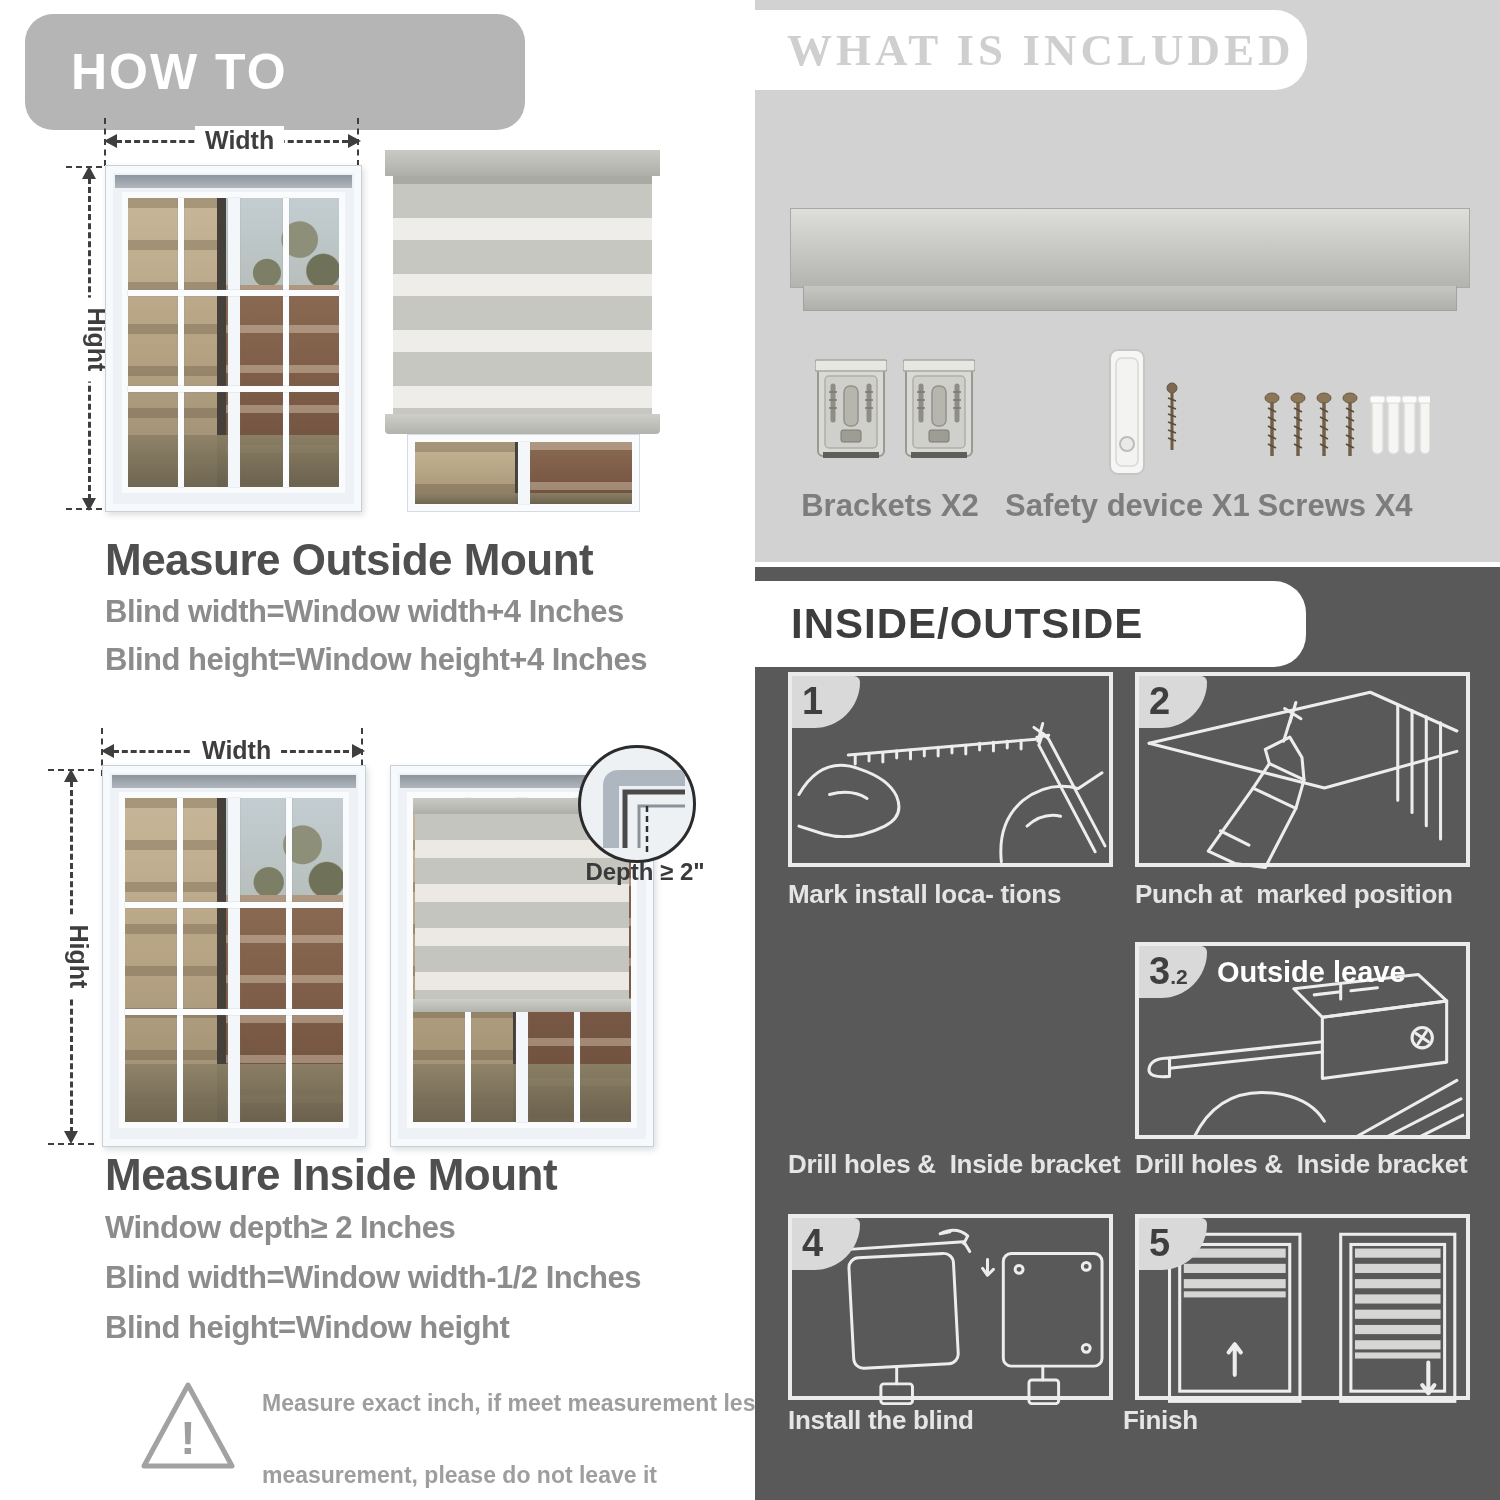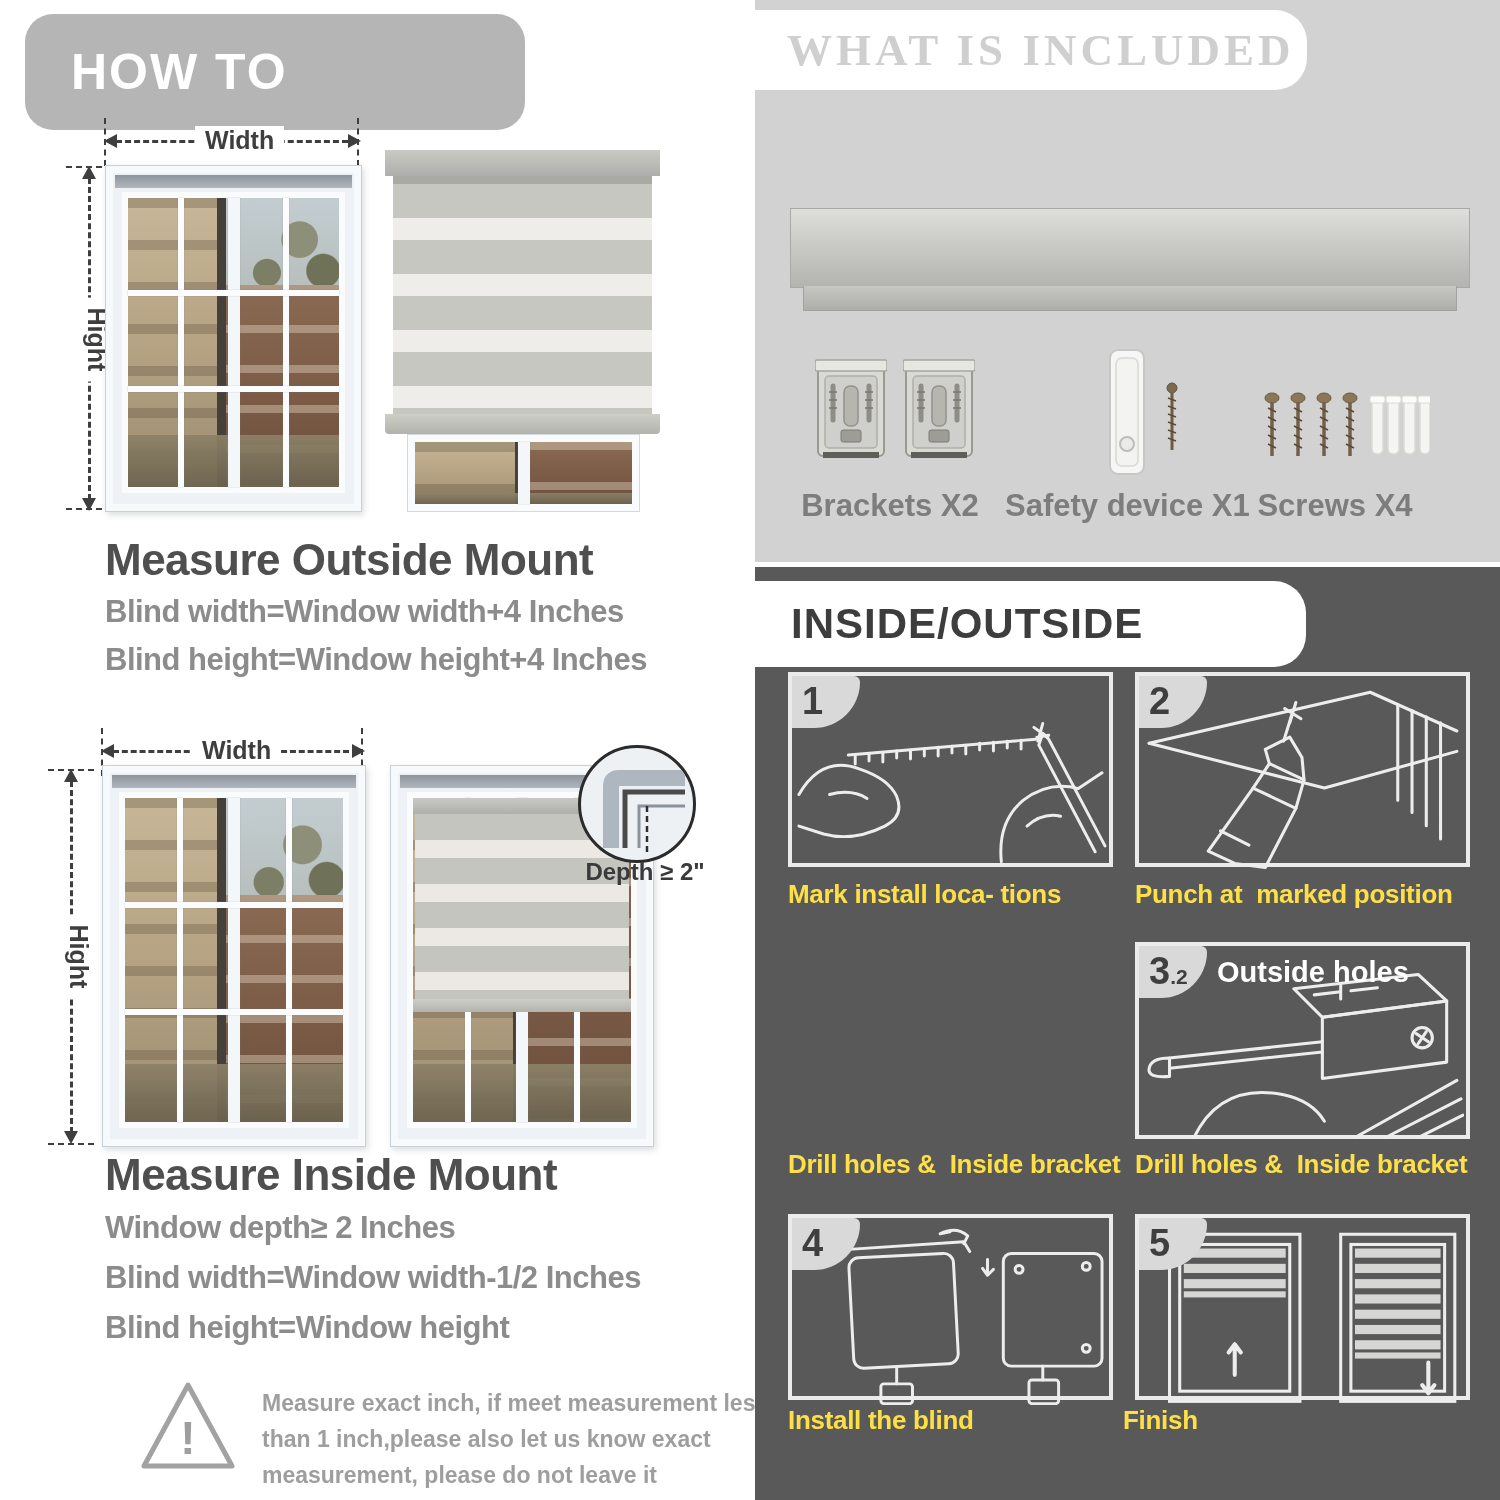--- a/index.html
+++ b/index.html
@@ -69,21 +69,21 @@
   .headrail{position:absolute;background:linear-gradient(180deg,#dedfdb 0%,#cacbc7 45%,#b3b4b0 100%);border:1px solid #a9aaa6;}
   .headrail-lip{position:absolute;background:linear-gradient(180deg,#c6c7c3,#aeafab);border:1px solid #a2a39f;border-top:none;}
 
   
   .step{position:absolute;border:4px solid #ebebeb;background:#595959;}
   .badge{position:absolute;top:0;left:0;width:58px;height:52px;background:#d9d9d9;border-radius:0 6px 46px 0;
     color:#3f3f3f;font-weight:bold;padding-left:10px;}
   .bnum{font-size:38px;line-height:50px;}
   .bsub{font-size:21px;font-weight:bold;}
   .ptitle{position:absolute;top:10px;left:78px;color:#fff;font-size:29px;font-weight:bold;white-space:pre-wrap;}
-  .caption{position:absolute;color:#fde047;font-size:26px;font-weight:bold;white-space:pre-wrap;letter-spacing:-0.3px;}
+  .caption{position:absolute;color:#e5e5e5;font-size:26px;font-weight:bold;white-space:pre-wrap;letter-spacing:-0.3px;}
   .stepart{position:absolute;inset:2px;}
 </style>
 </head>
 <body>
 
 <div id="canvas">
 
   <div class="abs banner-gray" style="left:25px;top:14px;width:454px;height:116px;"><span>HOW TO MEASURE</span></div>
 
   <div class="abs">
@@ -219,21 +219,20 @@
   <div class="abs sec-line" style="left:105px;top:1260px;">Blind width=Window width-1/2 Inches</div>
   <div class="abs sec-line" style="left:105px;top:1310px;">Blind height=Window height</div>
 
   <div class="abs" style="left:138px;top:1378px;width:100px;height:95px;">
     <svg viewBox="0 0 100 95" width="100" height="95">
       <path d="M50,7 L94,88 L6,88 Z" fill="none" stroke="#a2a2a2" stroke-width="5" stroke-linejoin="round"></path>
       <text x="50" y="76" text-anchor="middle" font-size="46" font-weight="bold" fill="#9e9e9e">!</text>
     </svg>
   </div>
   <div class="abs warn-text" style="left:262px;top:1385px;">Measure exact inch, if meet measurement less</div>
-  <div class="abs warn-text" style="left:262px;top:1421px;">than 1 inch,please also let us know exact</div>
   <div class="abs warn-text" style="left:262px;top:1457px;">measurement, please do not leave it</div>
 
   <div class="panel-light">
     <div class="abs banner-white banner-included" style="left:0;top:10px;width:520px;height:80px;"><span>WHAT IS INCLUDED</span></div>
 
 
     <div class="headrail" style="left:35px;top:208px;width:678px;height:78px;"></div>
     <div class="headrail-lip" style="left:48px;top:286px;width:652px;height:24px;"></div>
 
     <div class="abs" style="left:60px;top:356px;">
@@ -354,21 +353,21 @@
           <circle cx="276" cy="88" r="10"></circle>
           <path d="M270,84 l12,8 M280,82 l-8,12"></path>
           <path d="M170,46 l26,-3 M206,42 l26,-3 M196,36 v14"></path>
           <path d="M28,108 L178,92 M28,118 L178,102"></path>
           <path d="M28,108 Q10,108 8,118 Q6,128 28,126 Z"></path>
           <path d="M52,186 Q78,132 140,144 Q168,150 180,170"></path>
           <path d="M210,186 L310,130 M240,186 L314,148 M272,186 L316,164"></path>
         </g>
       </svg>
       <div class="badge"><span class="bnum">3</span><span class="bsub">.2</span></div>
-      <span class="ptitle">Outside holes</span>
+      <span class="ptitle">Outside leave</span>
     </div>
     <div class="caption" style="left:380px;top:582px;">Drill holes &amp;  Inside bracket</div>
 
     <div class="step" style="left:33px;top:647px;width:317px;height:178px;">
       <svg class="stepart" viewBox="0 0 317 187">
         <g stroke="#ededed" stroke-width="3" fill="none" stroke-linecap="round" stroke-linejoin="round">
           <path d="M52,30 L172,22 L178,32"></path>
           <path d="M148,14 q16,-8 28,2 m-28,-2 l10,-2 m18,4 l-4,8"></path>
           <rect x="58" y="36" width="106" height="112" rx="10" transform="rotate(-3 111 92)"></rect>
           <path d="M104,150 v16"></path>

